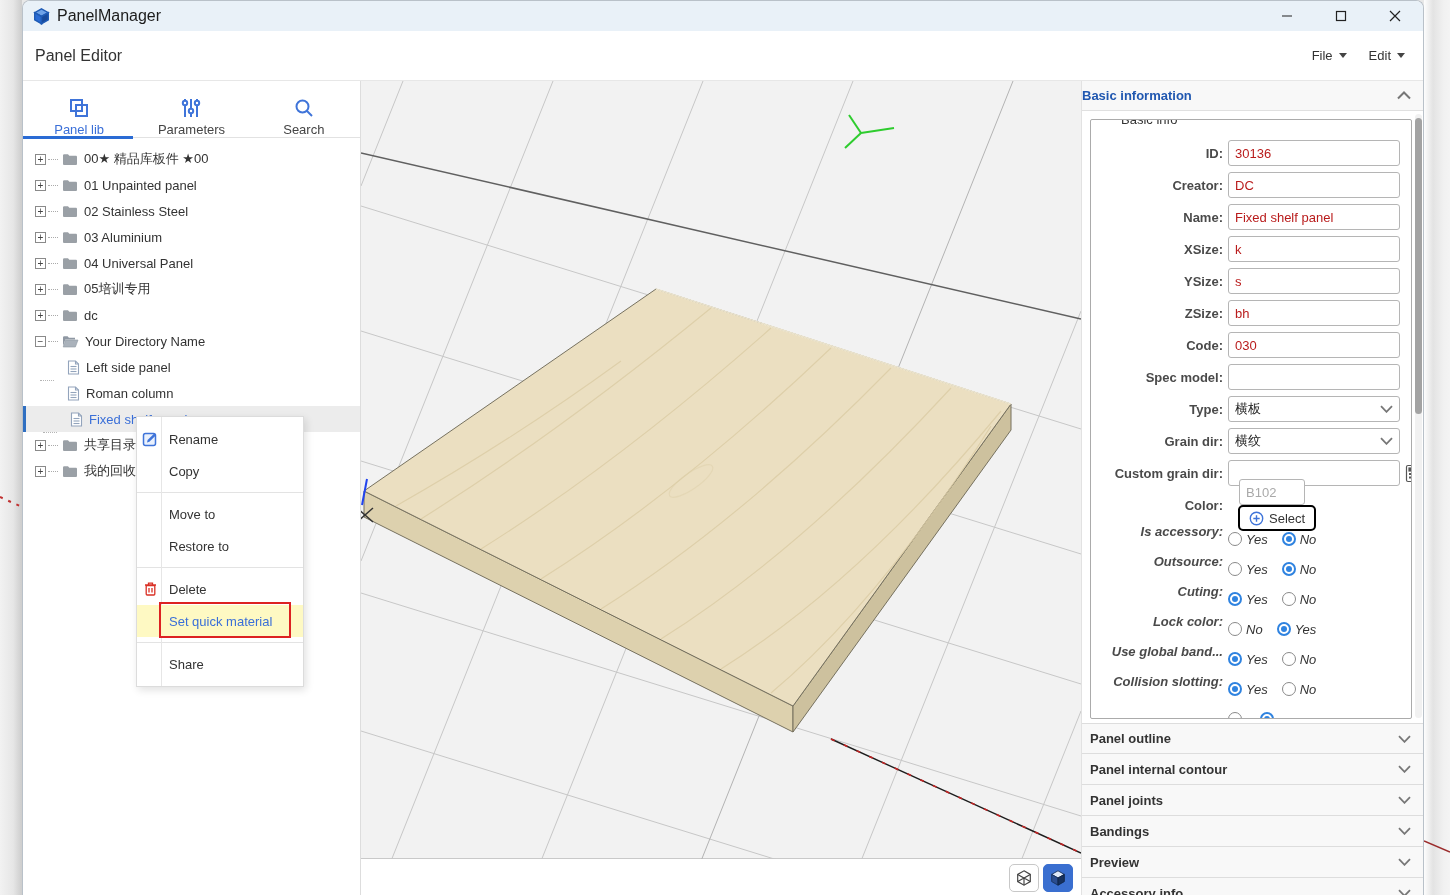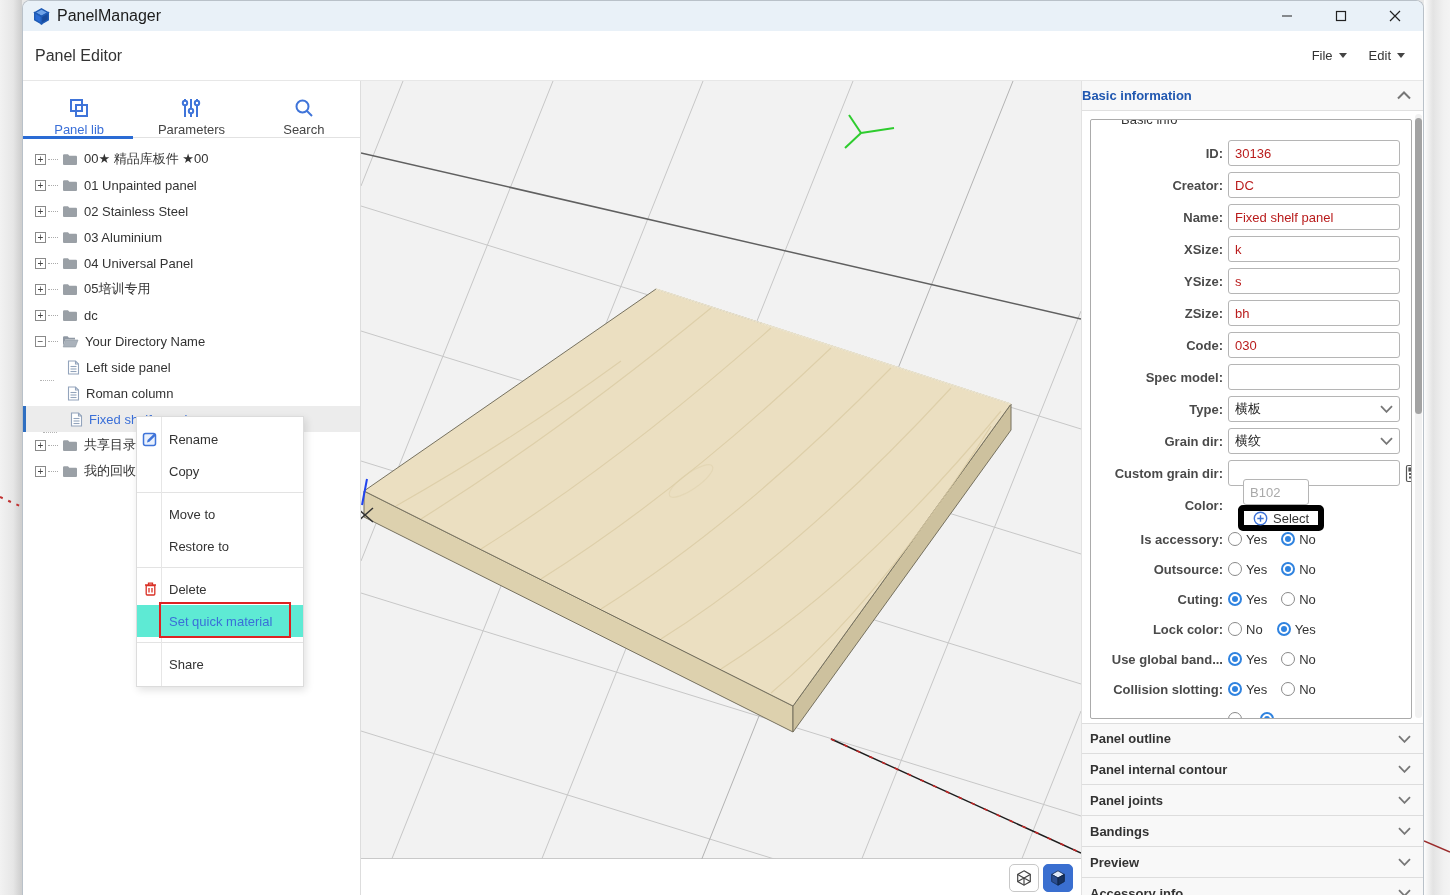--- a/index.html
+++ b/index.html
@@ -74,44 +74,44 @@
   .f-label { width:132px; text-align:right; font-size:13px; font-weight:bold; color:#4a4a4a; flex:none; white-space:nowrap; overflow:hidden; }
   .f-control { margin-left:5px; position:relative; }
   .f-input { width:172px; height:26px; border:1px solid #b5b5b5; border-radius:3px; font-size:13px;
     color:#b91c1c; padding:0 6px; font-family:inherit; background:#fff; }
   .f-input::placeholder { color:#a9a9a9; }
   .f-select { width:172px; height:26px; border:1px solid #b5b5b5; border-radius:3px; background:#fff;
     font-size:13px; color:#222; display:flex; align-items:center; padding:0 6px; cursor:default; }
   .f-select .chev { margin-left:auto; }
   .calc-btn { position:absolute; right:-22px; top:4px; cursor:default; }
   .color-input { width:66px; }
-  .select-btn { margin-left:10px; height:26px; border:6px solid #000000; border-radius:5px; background:#fff;
+  .select-btn { margin-left:10px; height:26px; border:2px solid #000000; border-radius:5px; background:#fff;
     font-size:13px; color:#333; display:flex; align-items:center; gap:5px; padding:0 9px; cursor:default; }
-  .radio-row { display:flex; align-items:center; height:30px; }
+  .radio-row { display:flex; height:30px;font-style:italic; }
   .radio-group { display:flex; align-items:center; margin-left:5px; gap:14px; }
   .radio-opt { display:flex; align-items:center; gap:4px; font-size:13px; color:#333; cursor:default; }
   .radio { width:14px; height:14px; border-radius:50%; border:1px solid #8a8a8a; background:#fff; position:relative; flex:none; }
   .radio.checked { border:2px solid #2f83e0; }
   .radio.checked::after { content:""; position:absolute; left:2px; top:2px; width:6px; height:6px; border-radius:50%; background:#2f83e0; }
   .accordion { position:absolute; left:0; right:0; top:642px; }
   .acc-row { height:31px; background:#f8f8f8; border-bottom:1px solid #ddd; display:flex; align-items:center; position:relative; cursor:default; }
   .acc-row:first-child { border-top:1px solid #ddd; }
   .acc-label { font-size:13px; font-weight:bold; color:#333; margin-left:8px; }
   .acc-row .chev { position:absolute; right:14px; }
   .rp-scroll-track { position:absolute; right:3px; top:33px; width:7px; height:604px; background:#f1f1f1; border-radius:4px; }
   .rp-scroll-thumb { position:absolute; right:0; top:4px; width:7px; height:296px; background:#a3a3a3; border-radius:4px; cursor:default; }
 
   
   .ctx-menu { position:absolute; left:113px; top:415px; width:168px; background:#fff;
     border:1px solid #dcdcdc; box-shadow:2px 3px 8px rgba(0,0,0,.12); padding:6px 0; z-index:50; }
   .ctx-gutter-line { position:absolute; left:24px; top:0; bottom:0; border-left:1px solid #e6e6e6; }
   .ctx-item { position:relative; height:32px; display:flex; align-items:center; font-size:13px; color:#333; cursor:default; }
   .ctx-item .ctx-icon { position:absolute; left:4px; width:18px; display:flex; justify-content:center; }
   .ctx-item .ctx-label { margin-left:32px; white-space:nowrap; }
-  .ctx-item.highlighted { background:#5eead4; }
+  .ctx-item.highlighted { background:#fef9c3; }
   .ctx-item.highlighted .ctx-label { color:#3a6fd8; }
   .ctx-divider { height:0; border-top:1px solid #e3e3e3; margin:5px 0 5px 0; }
   .red-annotation { position:absolute; left:22px; top:-3px; width:132px; height:36px;
     border:2px solid #dd2222; pointer-events:none; z-index:5; }
 
   .chev { display:inline-flex; }
 </style>
 </head>
 <body>
 

